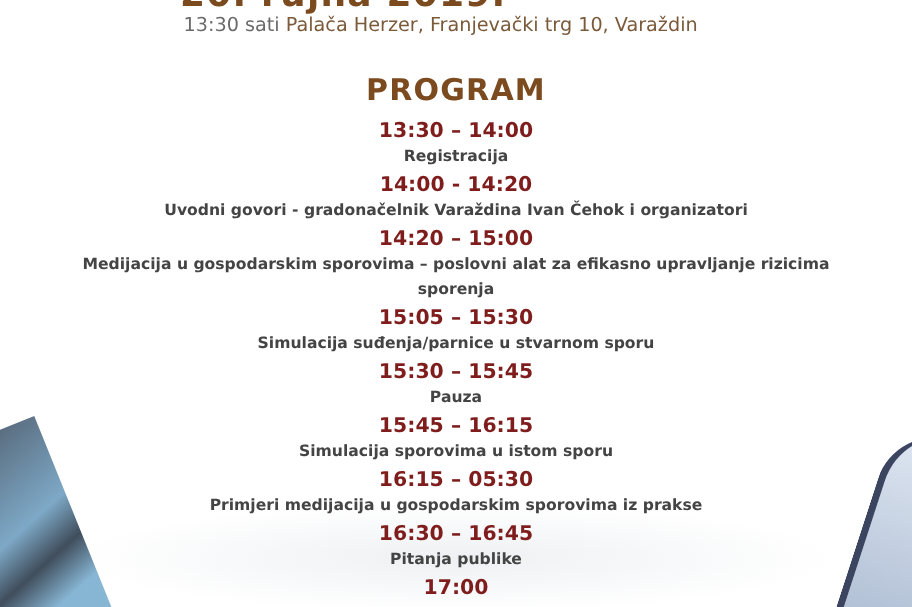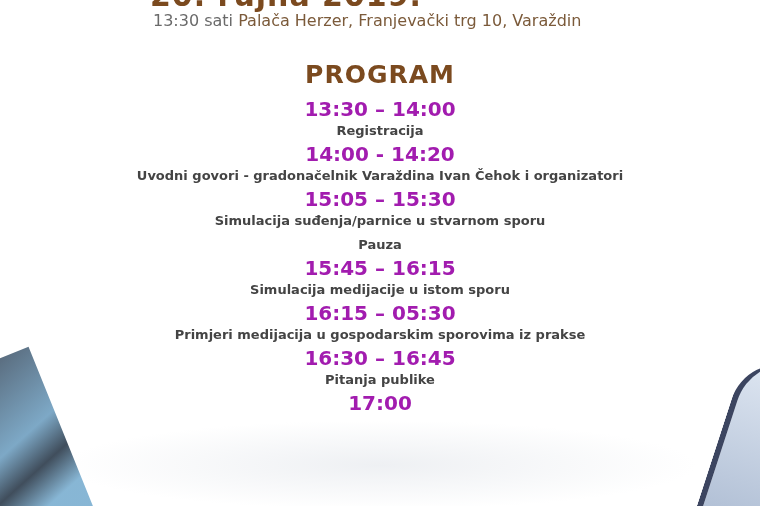--- a/index.html
+++ b/index.html
@@ -35,21 +35,21 @@
     position:absolute; left:153px; top:11px;
     font-size:16px; color:#6a6a6a; text-align:center; white-space:nowrap;
   }
   .venue .place { color:#7b5a3a; }
   .program-heading {
     position:absolute; left:0; width:760px; top:60px;
     font-size:25px; font-weight:bold; color:#7b4a1f; letter-spacing:1px;
   }
   .schedule { position:absolute; left:60px; width:640px; top:99px; }
   .slot-time {
-    font-size:20px; font-weight:bold; color:#a21caf; line-height:21px; height:21px;
+    font-size:17px; font-weight:bold; color:#7f1d1d; line-height:21px; height:21px;
   }
   .slot-desc {
     font-size:13px; font-weight:bold; color:#444444; line-height:21px;
     margin-bottom:3px;
   }
 </style>
 </head>
 <body>
 
 <div class="bg-haze"></div>
@@ -68,29 +68,34 @@
   <div class="schedule">
     <div>
       <div class="slot-time">13:30 – 14:00</div>
       <div class="slot-desc">Registracija</div>
     </div>
     <div>
       <div class="slot-time">14:00 - 14:20</div>
       <div class="slot-desc">Uvodni govori - gradonačelnik Varaždina Ivan Čehok i organizatori</div>
     </div>
     <div>
+      <div class="slot-time">14:20 – 15:00</div>
+      <div class="slot-desc">Medijacija u gospodarskim sporovima – poslovni alat za efikasno upravljanje rizicima sporenja</div>
+    </div>
+    <div>
       <div class="slot-time">15:05 – 15:30</div>
       <div class="slot-desc">Simulacija suđenja/parnice u stvarnom sporu</div>
     </div>
     <div>
+      <div class="slot-time">15:30 – 15:45</div>
       <div class="slot-desc">Pauza</div>
     </div>
     <div>
       <div class="slot-time">15:45 – 16:15</div>
-      <div class="slot-desc">Simulacija medijacije u istom sporu</div>
+      <div class="slot-desc">Simulacija sporovima u istom sporu</div>
     </div>
     <div>
       <div class="slot-time">16:15 – 05:30</div>
       <div class="slot-desc">Primjeri medijacija u gospodarskim sporovima iz prakse</div>
     </div>
     <div>
       <div class="slot-time">16:30 – 16:45</div>
       <div class="slot-desc">Pitanja publike</div>
     </div>
     <div>

